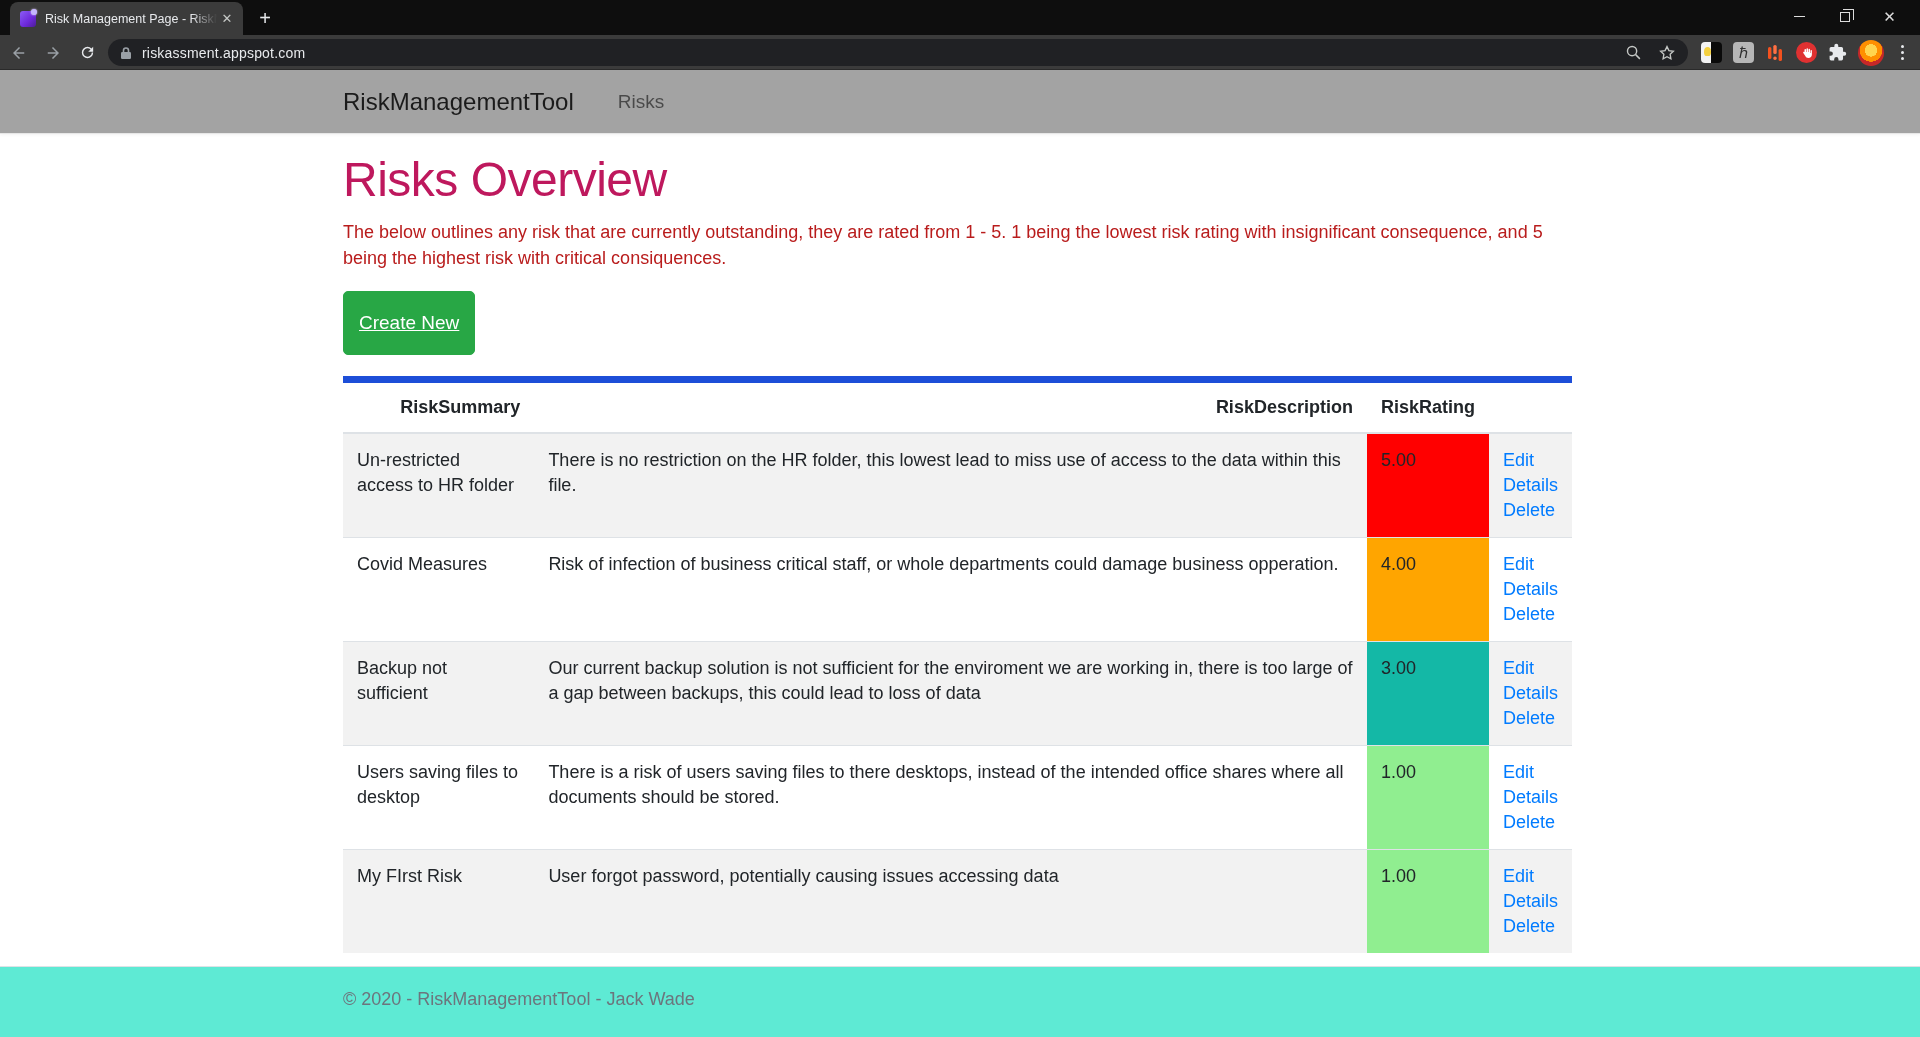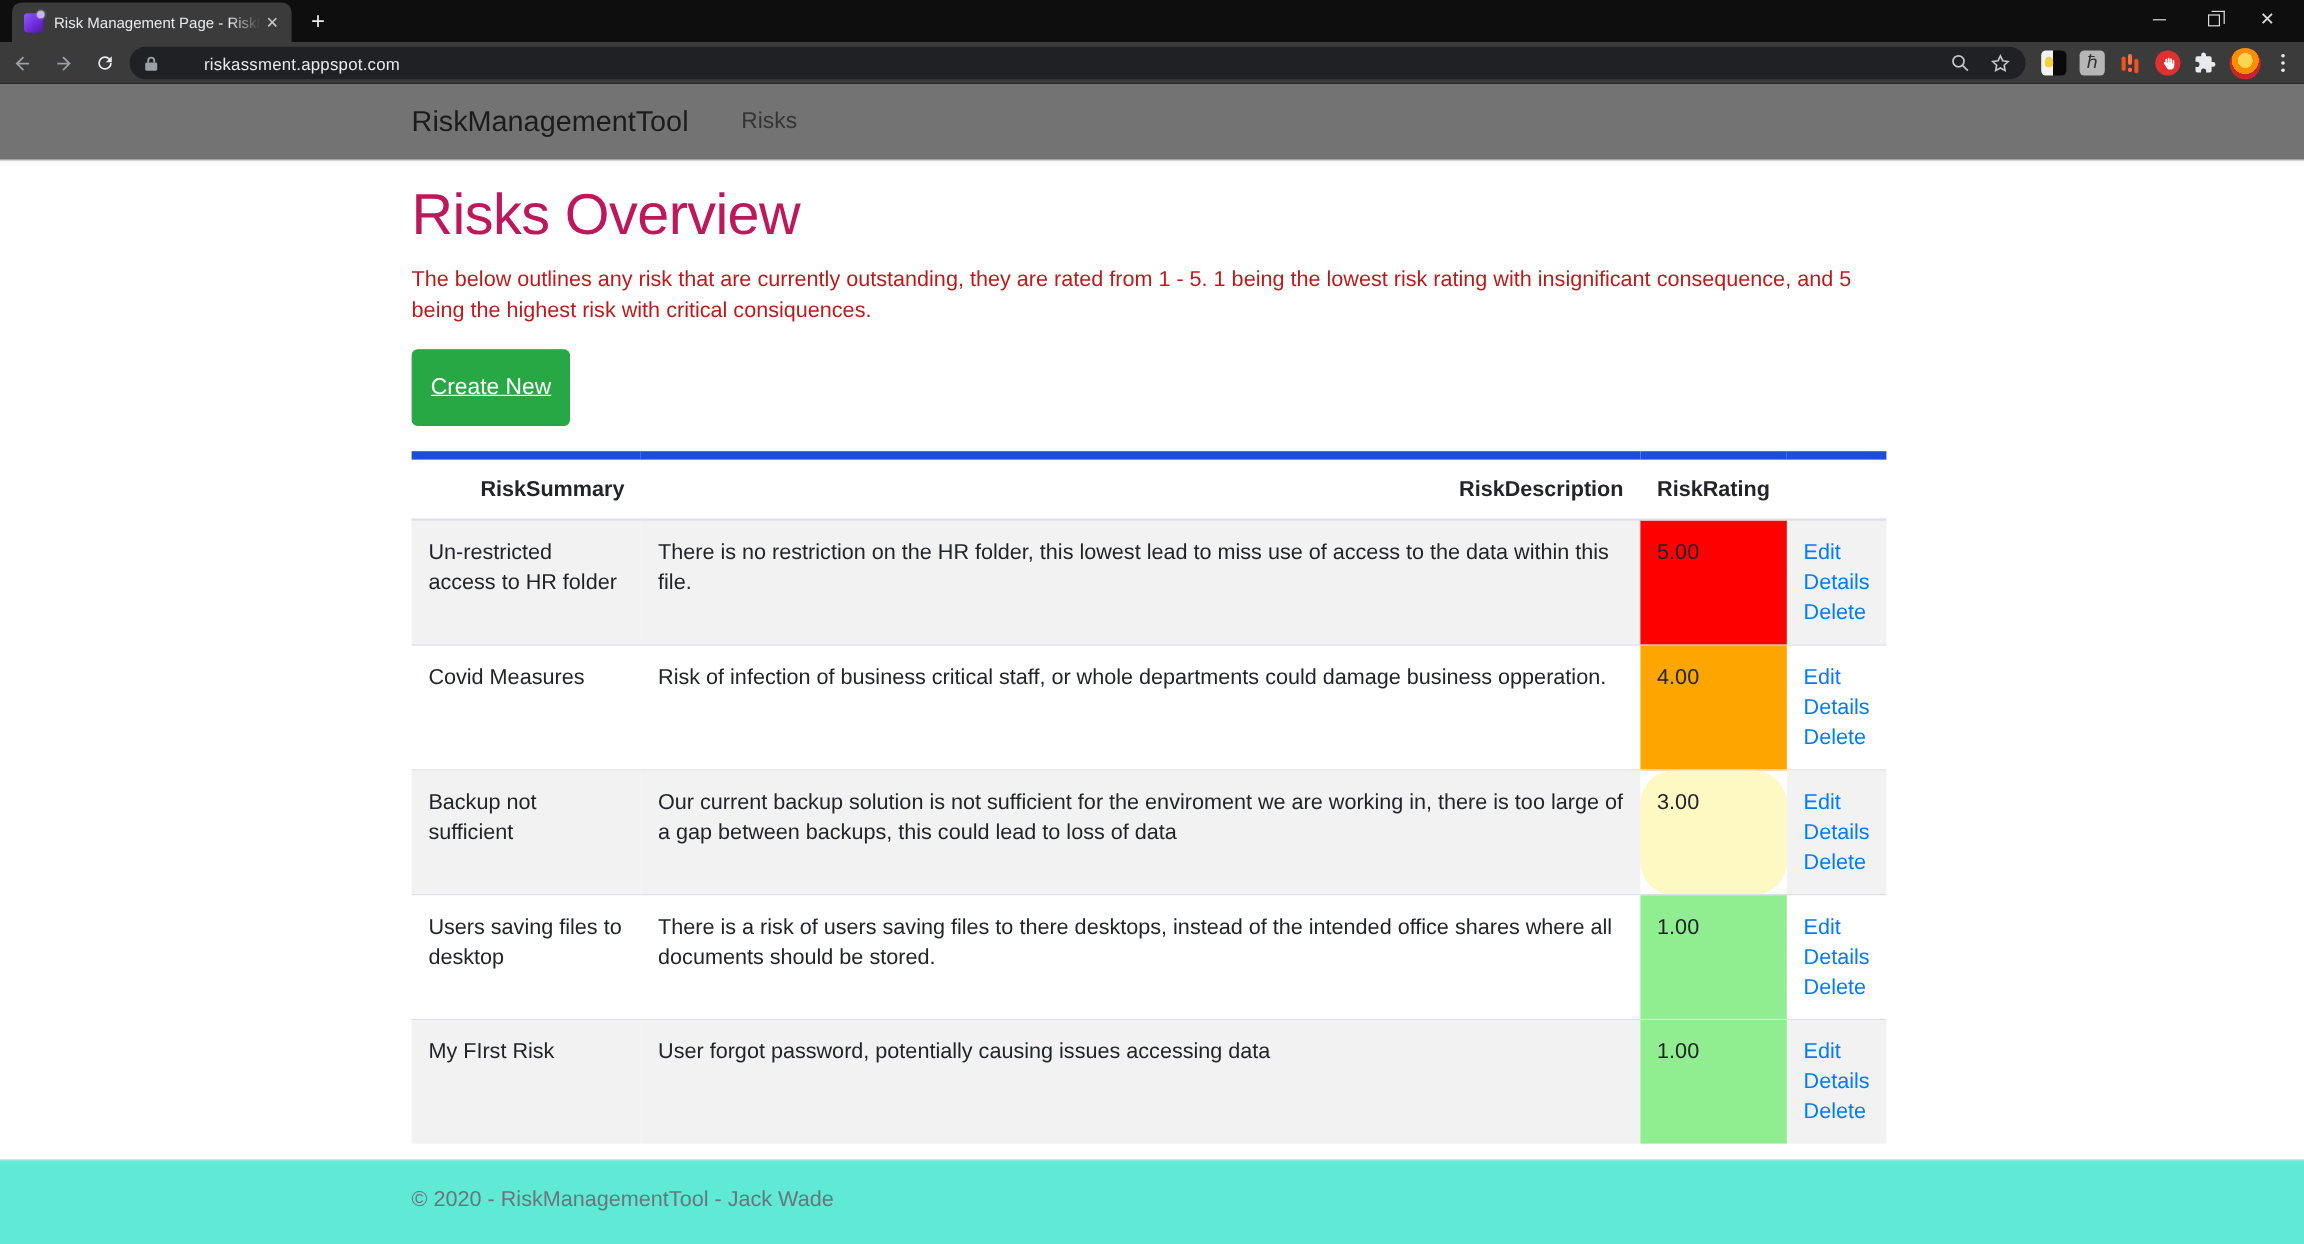--- a/index.html
+++ b/index.html
@@ -27,37 +27,37 @@
   .restore-glyph { width:10px; height:10px; border:1px solid #dcdcdc; position:relative; background:#0e0e0e; }
   .restore-glyph::before { content:""; position:absolute; left:2px; top:-4px; width:10px; height:10px;
             border:1px solid #dcdcdc; border-left:none; border-bottom:none; }
   .min-glyph { width:11px; height:1px; background:#dcdcdc; }
   .close-glyph { font-size:15px; line-height:15px; }
 
   .toolbar { position:absolute; top:35px; left:0; width:100%; height:35px; background:#3b3b3b;
              box-shadow:inset 0 -1px 0 #2b2b2b; display:flex; align-items:center; }
   .navbtn { width:30px; height:28px; display:flex; align-items:center; justify-content:center; margin-left:4px; }
   .omnibox { position:absolute; left:108px; top:4px; width:1580px; height:27px; background:#202124;
-             border-radius:14px; display:flex; align-items:center; padding:0 12px;gap:28px; }
+             border-radius:14px; display:flex; align-items:center; padding:0 12px; }
   .url-text { color:#e8eaed; font-size:14px; margin-left:10px; letter-spacing:.2px; }
   .omni-right { position:absolute; right:12px; top:0; height:27px; display:flex; align-items:center; gap:16px; }
   .ext-cluster { position:absolute; right:10px; top:3px; height:29px; display:flex; align-items:center; gap:11px; }
   .ext-ico { width:21px; height:21px; border-radius:4px; position:relative; }
   .ext-bulb { background:linear-gradient(90deg,#f3f3f3 0 46%,#0a0a0a 46%); }
   .ext-bulb::after { content:""; position:absolute; left:3px; top:5px; width:7px; height:9px;
                      border-radius:50% 50% 40% 40%; background:#f4d03f; }
   .ext-honey { background:#b6b6b6; color:#2f2f2f; font-size:15px; text-align:center; line-height:21px; }
   .ext-hand { background:#e03131; border-radius:50%; display:flex; align-items:center; justify-content:center; }
   .avatar { width:26px; height:26px; border-radius:50%;
             background:radial-gradient(circle at 50% 40%, #ffd54f 0 30%, #ff8f00 31% 55%, #c62828 56% 100%); }
   .dots { display:flex; flex-direction:column; gap:3px; padding:0 6px; }
   .dots i { width:3px; height:3px; border-radius:50%; background:#e8eaed; }
 
   
-  .site-navbar { position:absolute; top:70px; left:0; width:100%; height:64px; background:#737373;
+  .site-navbar { position:absolute; top:70px; left:0; width:100%; height:64px; background:#a3a3a3;
                  border-bottom:1px solid #e7e7e7; box-shadow:0 1px 3px rgba(0,0,0,.05);
                  display:flex; align-items:center; padding-left:343px; }
   .brand { font-size:24px; color:#1b1b1b; text-decoration:none; }
   .nav-risks { font-size:19px; color:rgba(0,0,0,.55); margin-left:44px; text-decoration:none; }
 
   .main { position:absolute; top:134px; left:343px; width:1229px; }
   h1.page-title { margin-top:18px; font-size:48px; font-weight:500; color:#be185d; letter-spacing:-.5px; }
   .lead-text { margin-top:12px; font-size:18px; line-height:26px; color:#b91c1c; width:1210px; }
   .btn-create { display:inline-block; margin-top:20px; background:#28a745; border:1px solid #28a745;
                 color:#fff; font-size:19px; font-family:inherit; padding:20px 15px; border-radius:5px; cursor:pointer; }
@@ -201,21 +201,21 @@
         <td class="rating" style="background-color: rgb(255, 165, 0);">4.00</td>
         <td class="actions">
           <a href="#">Edit</a>
           <a href="#">Details</a>
           <a href="#">Delete</a>
         </td>
       </tr>
       <tr>
         <td>Backup not sufficient</td>
         <td>Our current backup solution is not sufficient for the enviroment we are working in, there is too large of a gap between backups, this could lead to loss of data</td>
-        <td class="rating" style="background-color: #fef9c3; border-radius: 28px;">3.00</td>
+        <td class="rating" style="background-color: #14b8a6;">3.00</td>
         <td class="actions">
           <a href="#">Edit</a>
           <a href="#">Details</a>
           <a href="#">Delete</a>
         </td>
       </tr>
       <tr>
         <td>Users saving files to desktop</td>
         <td>There is a risk of users saving files to there desktops, instead of the intended office shares where all documents should be stored.</td>
         <td class="rating" style="background-color: rgb(144, 238, 144);">1.00</td>

